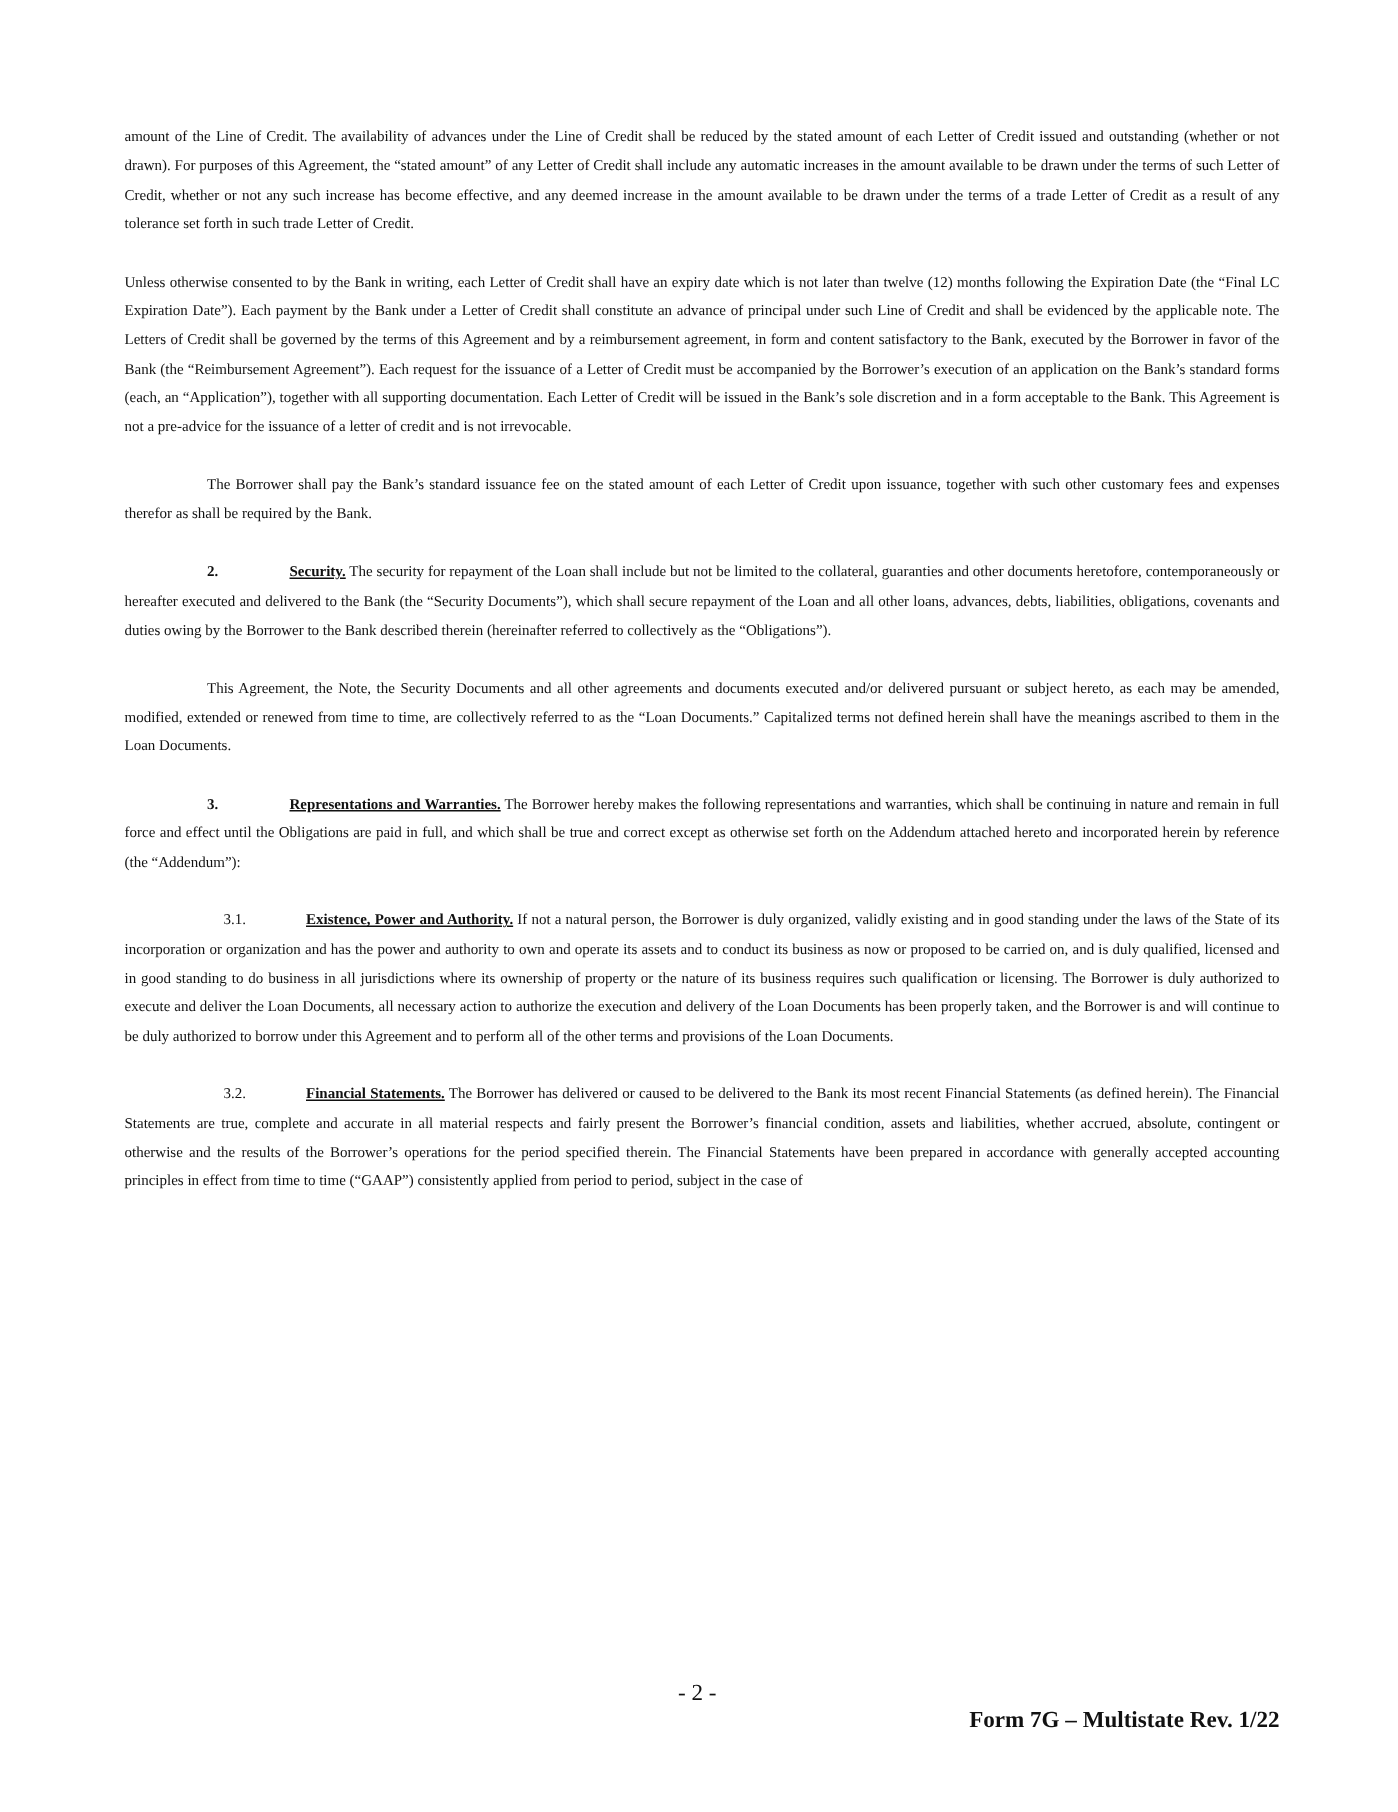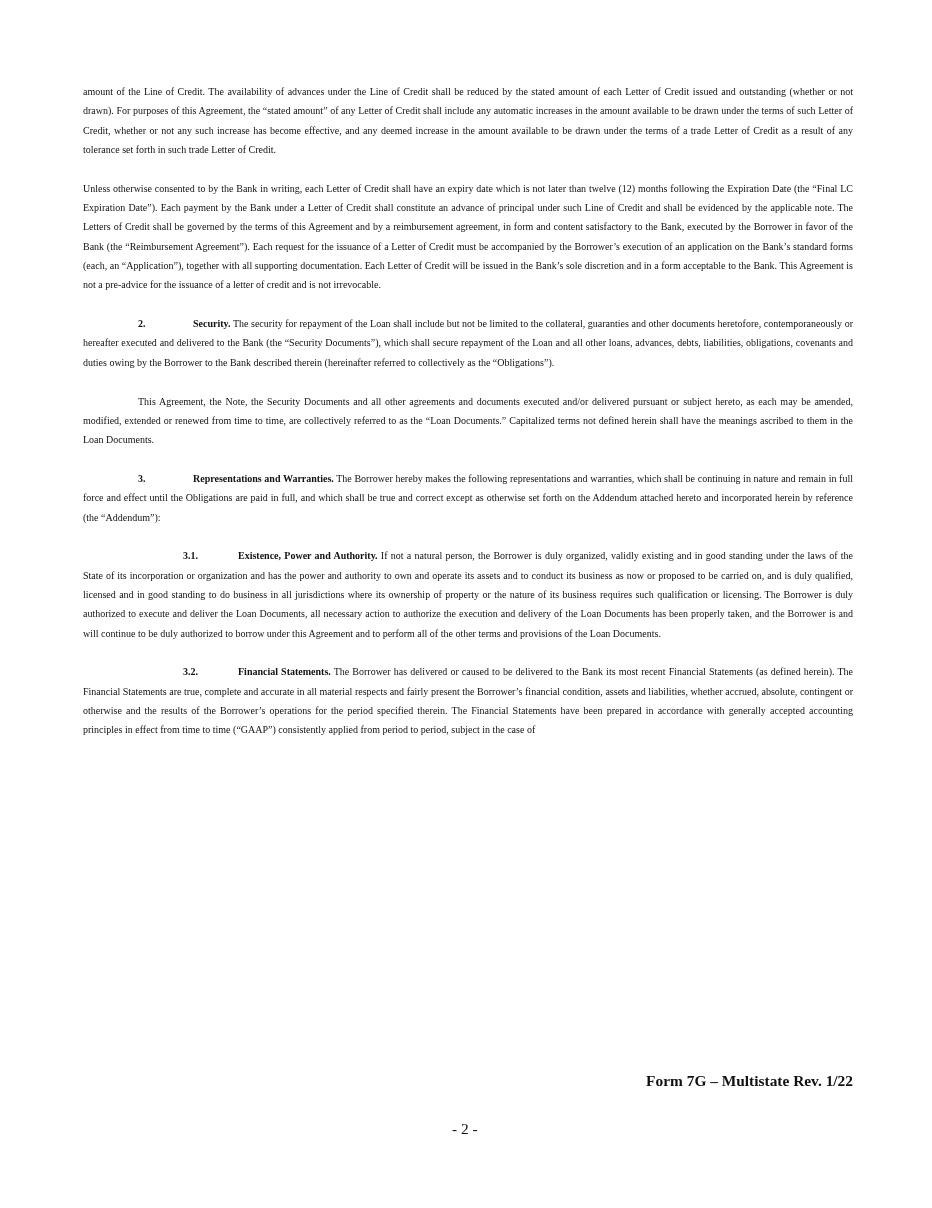--- a/index.html
+++ b/index.html
@@ -9,39 +9,40 @@
     color: #111111;
   }
   .page {
     position: absolute; left: 83px; top: 82px; width: 770px;
     font-size: 10px; line-height: 19.35px;
     text-align: justify;
   }
   .para { margin: 0 0 19.35px 0; }
   .indent { text-indent: 55px; }
   .lvl1-num { display: inline-block; width: 55px; margin-left: 55px; font-weight: bold; }
-  .lvl2-num { display: inline-block; width: 55px; margin-left: 100px; font-weight: bold; }
-  .heading { font-weight: bold; }
+  .lvl2-num { display: inline-block; width: 55px; margin-left: 66px; font-weight: normal; }
+  .heading { font-weight: bold; text-decoration: underline; }
   b { font-weight: normal; }
   .pagenum {
     position: absolute; left: 452px; top: 1120px; font-size: 15.4px;
   }
   .formid {
-    position: absolute; right: 79px; top: 1072px; font-size: 15.4px; font-weight: bold;
+    position: absolute; right: 79px; top: 1138px; font-size: 15.4px; font-weight: bold;
   }
 </style>
 </head>
 <body>
 
 <div class="page">
 
   <p class="para">amount of the Line of Credit. The availability of advances under the Line of Credit shall be reduced by the stated amount of each Letter of Credit issued and outstanding (whether or not drawn).  For purposes of this Agreement, the “stated amount” of any Letter of Credit shall include any automatic increases in the amount available to be drawn under the terms of such Letter of Credit, whether or not any such increase has become effective, and any deemed increase in the amount available to be drawn under the terms of a trade Letter of Credit as a result of any tolerance set forth in such trade Letter of Credit.</p>
 
   <p class="para"><span>Unless otherwise consented to by the Bank in writing, each Letter of Credit shall have an expiry date which is not later than twelve (12) months following the Expiration Date (the “</span><b>Final LC Expiration Date</b><span>”).  Each payment by the Bank under a Letter of Credit shall constitute an advance of principal under such Line of Credit and shall be evidenced by the applicable note.  The Letters of Credit shall be governed by the terms of this Agreement and by a reimbursement agreement, in form and content satisfactory to the Bank, executed by the Borrower in favor of the Bank (the “</span><b>Reimbursement Agreement</b><span>”).  Each request for the issuance of a Letter of Credit must be accompanied by the Borrower’s execution of an application on the Bank’s standard forms (each, an “</span><b>Application</b><span>”), together with all supporting documentation.  Each Letter of Credit will be issued in the Bank’s sole discretion and in a form acceptable to the Bank.  This Agreement is not a pre-advice for the issuance of a letter of credit and is not irrevocable.</span></p>
 
+  <p class="para indent">The Borrower shall pay the Bank’s standard issuance fee on the stated amount of each Letter of Credit upon issuance, together with such other customary fees and expenses therefor as shall be required by the Bank.</p>
 
   <p class="para"><span class="lvl1-num">2.</span><span class="heading">Security.</span><span>  The security for repayment of the Loan shall include but not be limited to the collateral, guaranties and other documents heretofore, contemporaneously or hereafter executed and delivered to the Bank (the “</span><b>Security Documents</b><span>”), which shall secure repayment of the Loan and all other loans, advances, debts, liabilities, obligations, covenants and duties owing by the Borrower to the Bank described therein (hereinafter referred to collectively as the “</span><b>Obligations</b><span>”).</span></p>
 
   <p class="para indent"><span>This Agreement, the Note, the Security Documents and all other agreements and documents executed and/or delivered pursuant or subject hereto, as each may be amended, modified, extended or renewed from time to time, are collectively referred to as the “</span><b>Loan Documents.</b><span>”  Capitalized terms not defined herein shall have the meanings ascribed to them in the Loan Documents.</span></p>
 
   <p class="para"><span class="lvl1-num">3.</span><span class="heading">Representations and Warranties.</span><span>  The Borrower hereby makes the following representations and warranties, which shall be continuing in nature and remain in full force and effect until the Obligations are paid in full, and which shall be true and correct except as otherwise set forth on the Addendum attached hereto and incorporated herein by reference (the “</span><b>Addendum</b><span>”):</span></p>
 
   <p class="para"><span class="lvl2-num">3.1.</span><span class="heading">Existence, Power and Authority.</span><span>  If not a natural person, the Borrower is duly organized, validly existing and in good standing under the laws of the State of its incorporation or organization and has the power and authority to own and operate its assets and to conduct its business as now or proposed to be carried on, and is duly qualified, licensed and in good standing to do business in all jurisdictions where its ownership of property or the nature of its business requires such qualification or licensing.  The Borrower is duly authorized to execute and deliver the Loan Documents, all necessary action to authorize the execution and delivery of the Loan Documents has been properly taken, and the Borrower is and will continue to be duly authorized to borrow under this Agreement and to perform all of the other terms and provisions of the Loan Documents.</span></p>
 
   <p class="para"><span class="lvl2-num">3.2.</span><span class="heading">Financial Statements.</span><span>  The Borrower has delivered or caused to be delivered to the Bank its most recent Financial Statements (as defined herein).  The Financial Statements are true, complete and accurate in all material respects and fairly present the Borrower’s financial condition, assets and liabilities, whether accrued, absolute, contingent or otherwise and the results of the Borrower’s operations for the period specified therein.  The Financial Statements have been prepared in accordance with generally accepted accounting principles in effect from time to time (“</span><b>GAAP</b><span>”) consistently applied from period to period, subject in the case of</span></p>

